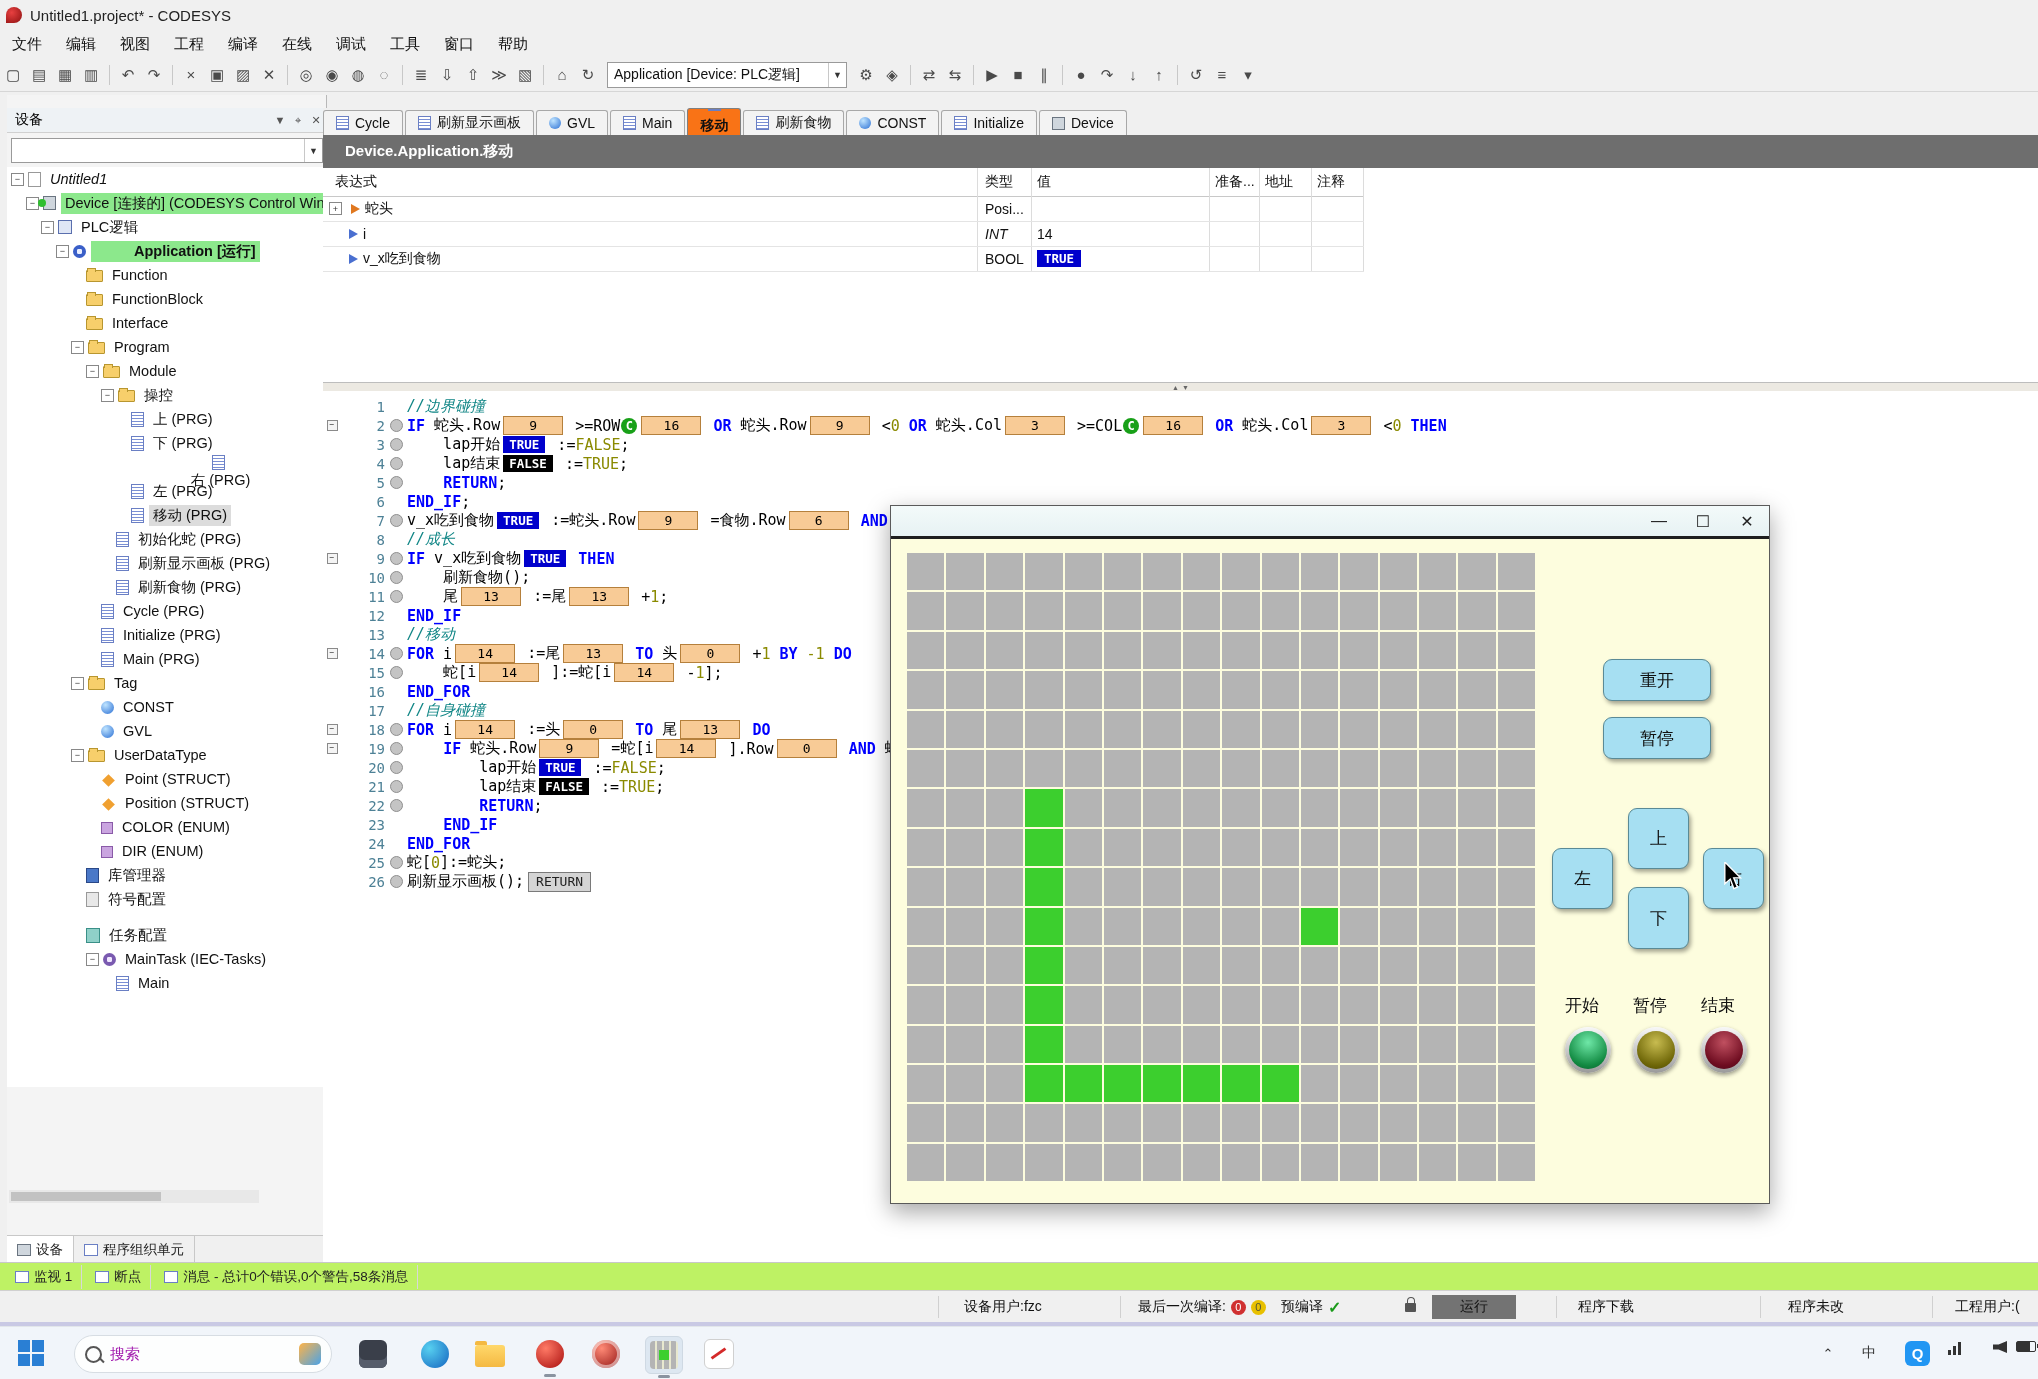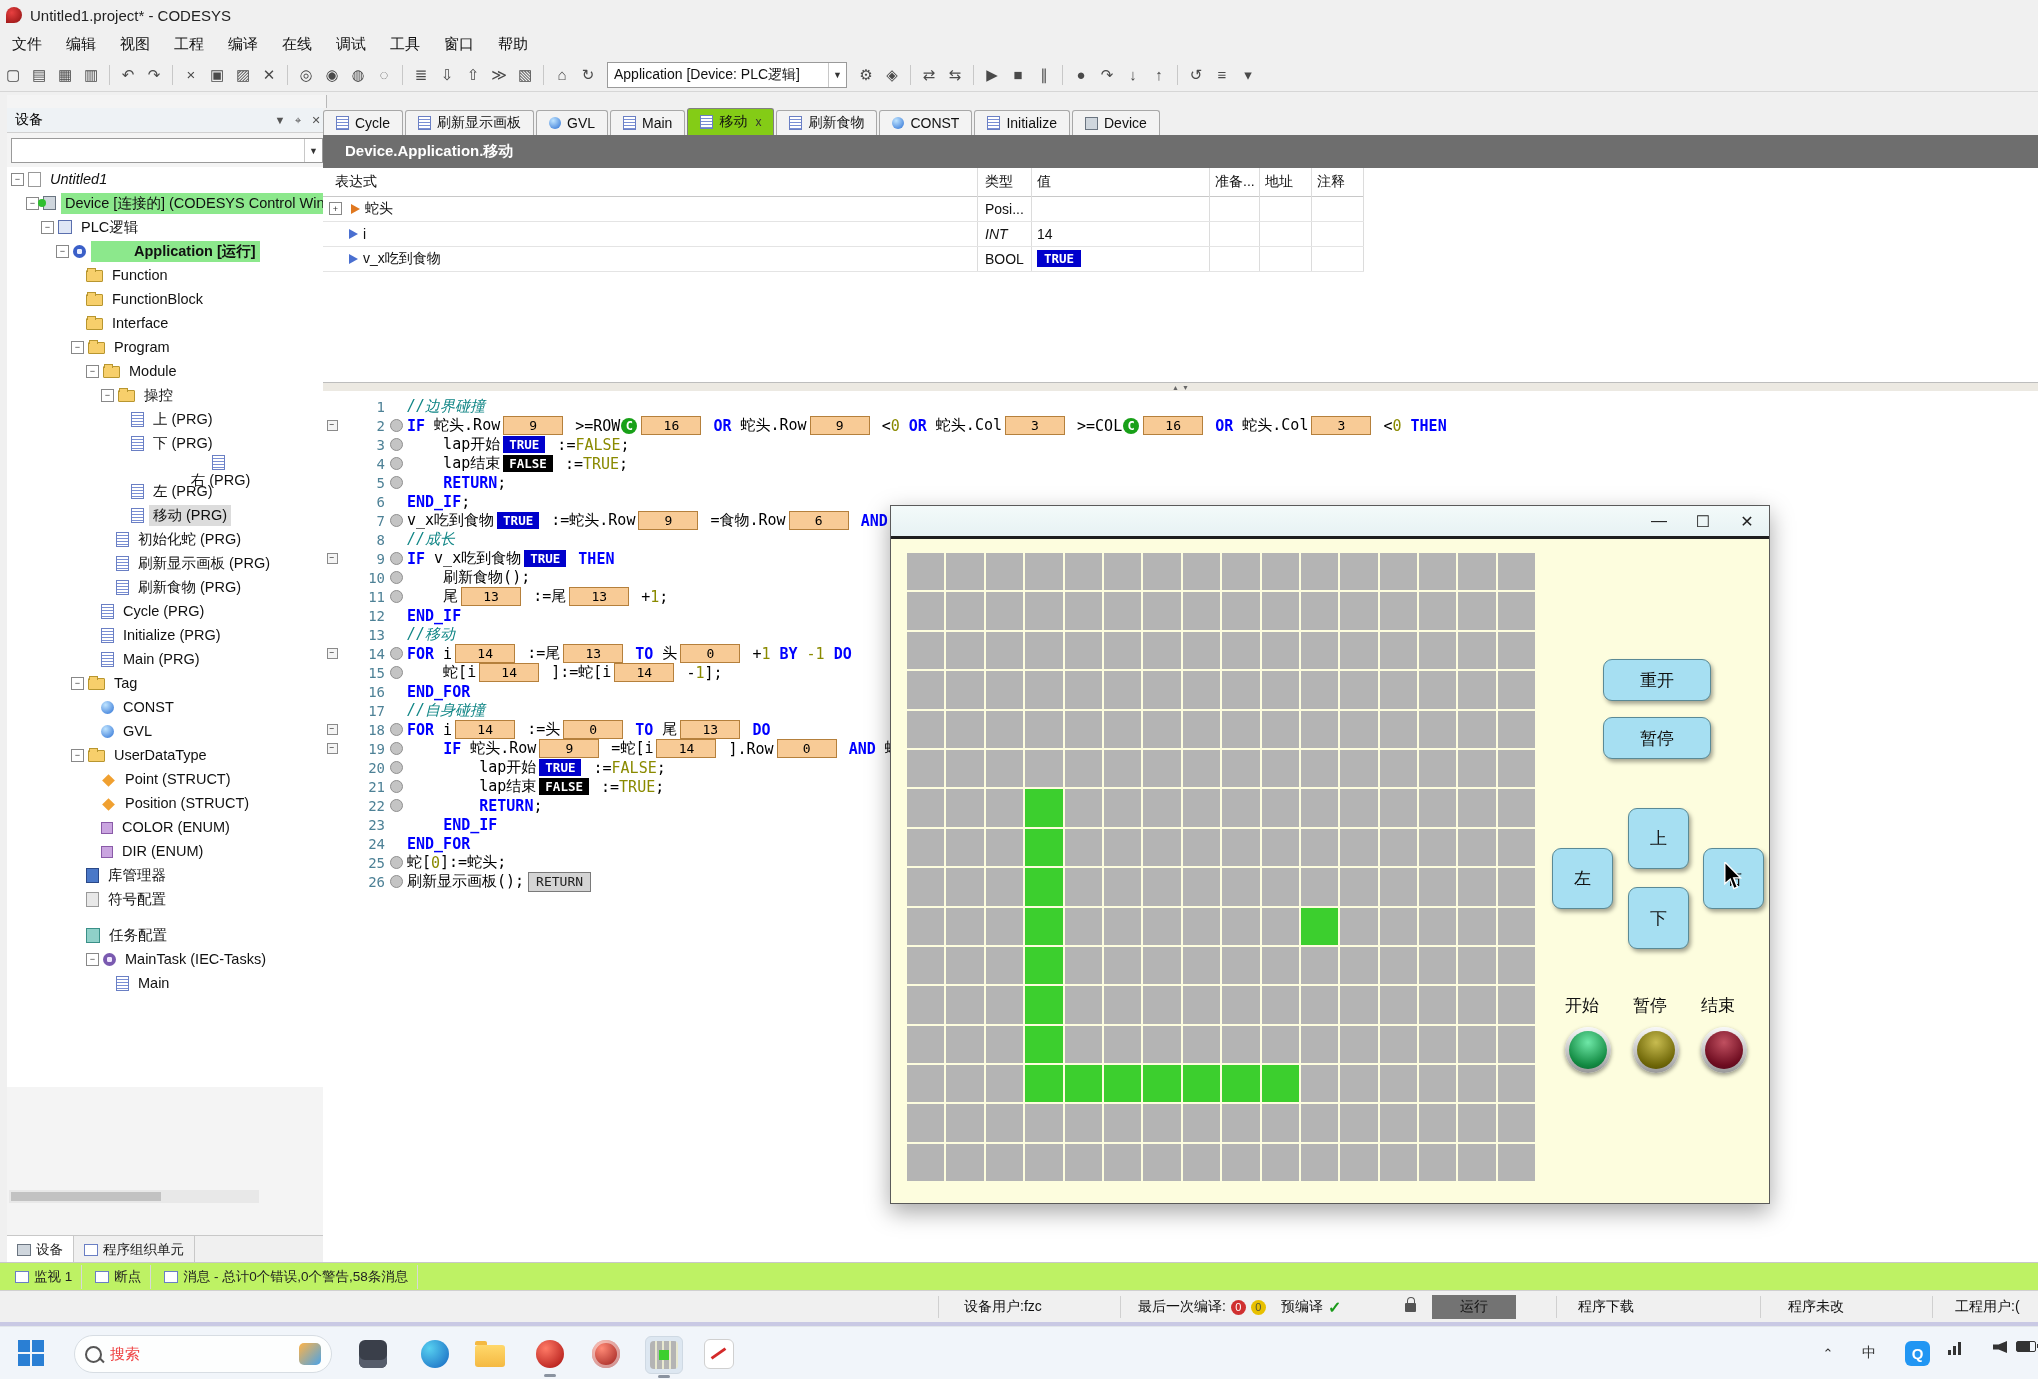--- a/index.html
+++ b/index.html
@@ -51,21 +51,21 @@
   #sb-hscroll{left:2px;top:1095px;width:250px;height:13px;background:#e8e8e8;}
   #sb-hscroll .thumb{position:absolute;left:2px;top:2px;width:150px;height:9px;background:#c2c2c2;}
   #sb-tabs{left:0;top:1140px;width:318px;height:27px;display:flex;border-top:1px solid #c8c8c8;background:#f0f0f0;}
   .sb-tab{padding:4px 10px;font-size:13.5px;border-right:1px solid #c8c8c8;display:flex;align-items:center;gap:5px;color:#222;}
   .sb-tab.active{background:#fff;}
   .mini-ic{width:12px;height:10px;background:#cfd6dd;border:1px solid #6a7480;display:inline-block;}
   .mini-ic.doc{background:#fff;border-color:#6a7fc4;}
   
   #tabbar{left:323px;top:108px;width:1715px;height:27px;display:flex;align-items:flex-end;border-bottom:1px solid #909090;background:#f0f0f0;}
   .etab{height:24px;display:flex;align-items:center;gap:6px;padding:0 12px;border:1px solid #a8a8a8;border-bottom:none;border-radius:3px 3px 0 0;background:#f3f3f3;margin-right:2px;font-size:14px;white-space:nowrap;}
-  .etab.active{background:#84cc16;height:26px;font-weight:normal;border-color:#808080;}
+  .etab.active{background:#f97316;height:26px;font-weight:bold;border-color:#808080;flex-direction:column;}
   .etab .ic{width:11px;height:12px;background:#fff;border:1px solid #6a7fc4;background-image:repeating-linear-gradient(#fff 0 2px,#7a8fd4 2px 3px);display:inline-block;}
   .etab .ic.globe{width:12px;height:12px;border-radius:50%;border:none;background:radial-gradient(circle at 35% 30%,#bfe4ff,#2a6fd4);}
   .etab .ic.dev{width:11px;height:11px;border:1px solid #6a7480;background:#cfd6dd;}
   .etab .x{font-size:12px;color:#333;margin-left:2px;}
   
   #docheader{left:323px;top:135px;width:1715px;height:33px;background:#6e6e6e;color:#fff;font-weight:bold;font-size:15px;display:flex;align-items:center;padding-left:22px;box-sizing:border-box;}
   #watch{left:323px;top:168px;width:1715px;height:214px;background:#fff;}
   .wcol{position:absolute;top:0;height:28px;display:flex;align-items:center;font-size:14px;color:#111;}
   #watch .hline{position:absolute;left:0;top:28px;width:1041px;height:1px;background:#c8c8c8;}
   .vline{position:absolute;top:0;width:1px;height:103px;background:#dcdcdc;}
@@ -123,21 +123,21 @@
   .lock{width:11px;height:9px;background:#555;position:relative;border-radius:1px;}
   .lock::before{content:"";position:absolute;left:1.5px;top:-6px;width:6px;height:6px;border:1.5px solid #555;border-bottom:none;border-radius:4px 4px 0 0;}
   #desktop-sliver{left:0;top:1322px;width:2038px;height:4px;background:#c9c9e4;}
   
   #taskbar{left:0;top:1326px;width:2038px;height:53px;background:#f1f5fa;border-top:1px solid #e2e6ea;}
   #start{left:18px;top:13px;width:28px;height:28px;display:grid;grid-template-columns:12px 12px;grid-auto-rows:12px;gap:2px;}
   #start div{background:#2a7fd4;}
   #searchpill{left:74px;top:8px;width:258px;height:38px;background:#fdfefe;border:1px solid #d7dde3;border-radius:19px;display:flex;align-items:center;padding:0 10px;box-sizing:border-box;gap:8px;}
   #mag{width:13px;height:13px;border:2px solid #555;border-radius:50%;position:relative;flex:none;}
   #mag::after{content:"";position:absolute;left:11px;top:11px;width:7px;height:2px;background:#555;transform:rotate(45deg);}
-  #searchpill .txt{flex:1;color:#ef4444;font-size:15px;}
+  #searchpill .txt{flex:1;color:#a21caf;font-size:15px;}
   #pill-img{width:22px;height:22px;border-radius:5px;background:linear-gradient(135deg,#ffb347,#4aa3e8);flex:none;}
   .tapp{position:absolute;top:9px;width:36px;height:36px;border-radius:6px;display:flex;align-items:center;justify-content:center;}
   .tapp.active{background:#dde7f1;border:1px solid #cfd9e3;}
   .tapp .bar{position:absolute;bottom:-5px;left:12px;width:12px;height:3px;border-radius:2px;background:#8a93a0;}
   .ic-dark{width:28px;height:28px;border-radius:6px;background:#3a3f4a;box-shadow:inset 0 -8px 0 #565d6b;}
   .ic-edge{width:28px;height:28px;border-radius:50%;background:radial-gradient(circle at 30% 30%,#57d0f0,#1565c0);}
   .ic-folder{width:30px;height:22px;background:linear-gradient(#ffd86b,#f4b942);border-radius:3px;position:relative;margin-top:4px;}
   .ic-folder::before{content:"";position:absolute;top:-4px;left:0;width:12px;height:4px;background:#f4b942;border-radius:2px 2px 0 0;}
   .ic-red{width:28px;height:28px;border-radius:50%;background:radial-gradient(circle at 35% 30%,#ff7a66,#a80e0e);}
   .ic-red2{width:28px;height:28px;border-radius:50%;background:radial-gradient(circle at 35% 30%,#ff8a76,#8d0f0f);box-shadow:inset 0 0 0 3px rgba(255,255,255,.5);}

